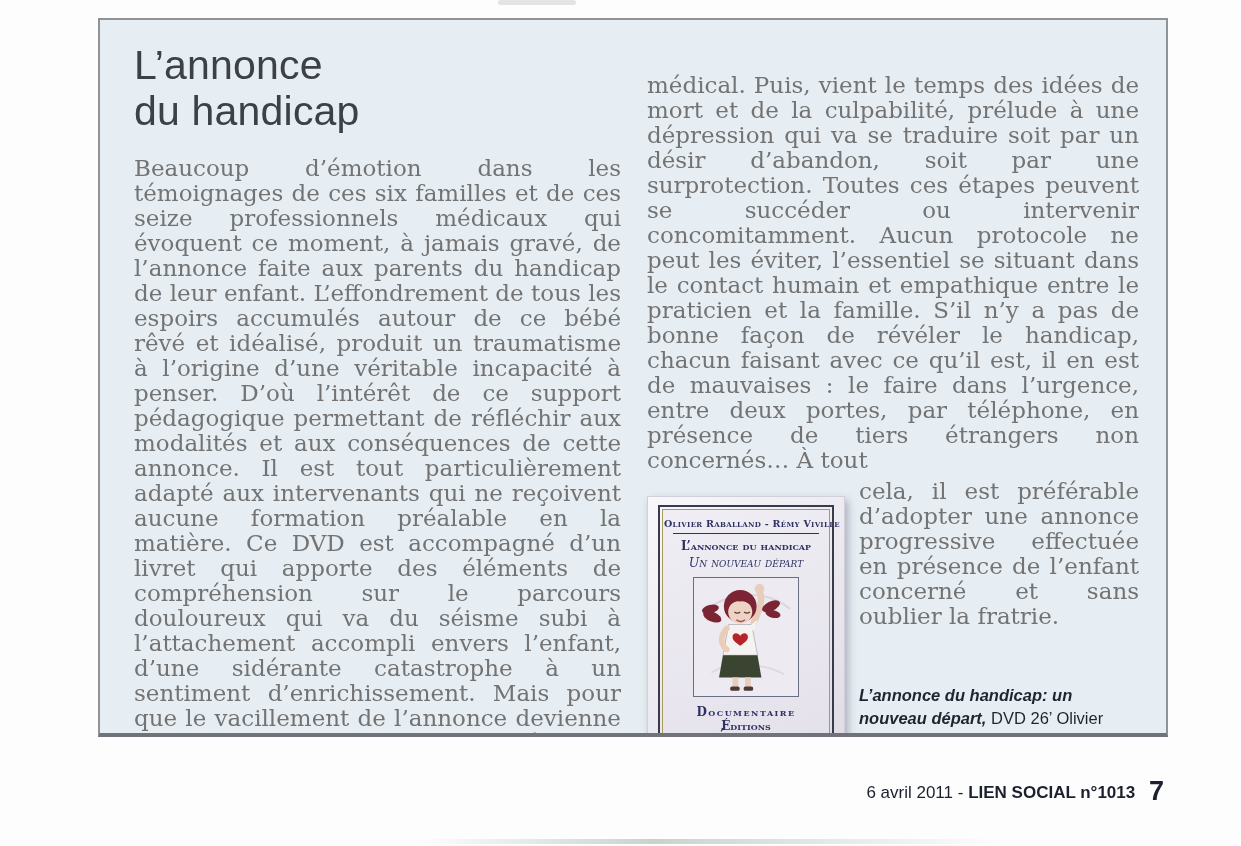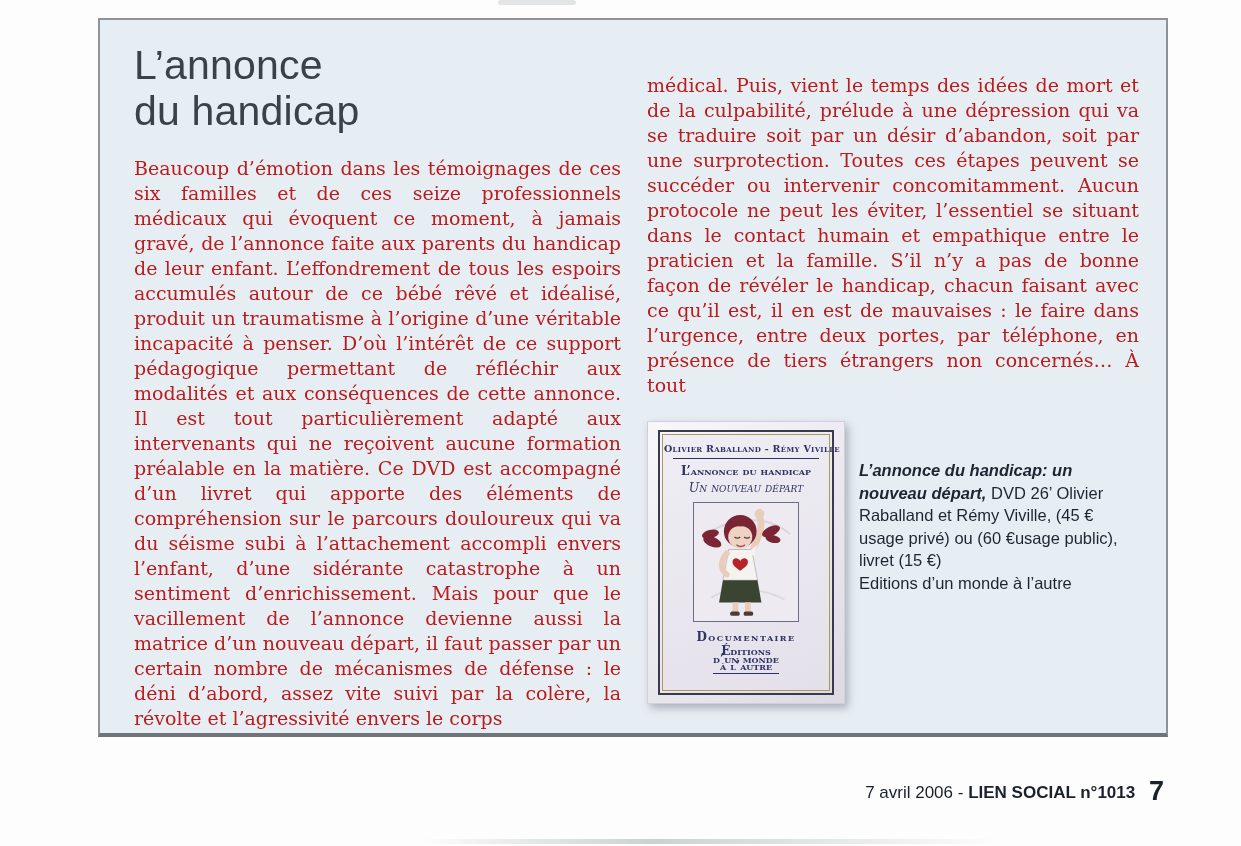--- a/index.html
+++ b/index.html
@@ -42,22 +42,22 @@
   .col-right { flex:1; padding-top:31px; }
 
   .article-title {
     font-family:"Liberation Sans", sans-serif;
     font-size:41px; line-height:46px;
     color:#3c4147; letter-spacing:0.2px;
   }
   .article-title span { display:block; }
 
   .body-text {
-    font-size:19px; line-height:25px;
-    color:#b91c1c;
+    font-size:23px; line-height:25px;
+    color:#737373;
     text-align:justify;
     hyphens:auto; -webkit-hyphens:auto;
     margin:0;
   }
   .col-left .body-text { margin-top:22px; }
 
   .wrap-row { display:flex; gap:14px; margin-top:6px; }
   .wrap-stack { width:280px; }
 
   
@@ -193,38 +193,39 @@
                 <div class="cover-publisher">
                   <div>Éditions</div>
                   <div>d’un monde</div>
                   <div>à l’autre</div>
                 </div>
               </div>
             </div>
           </div>
 
           <div class="wrap-stack">
+            <p class="body-text">cela, il est préférable d’adopter une annonce progressive effectuée en présence de l’enfant concerné et sans oublier la fratrie.</p>
 
             <div class="caption">
               <p>
                 <span class="caption-title">L’annonce du handicap: un nouveau départ,</span>
                 <span>DVD 26’ Olivier Raballand et Rémy Viville, (45 € usage privé) ou (60 €usage public), livret (15 €)</span>
               </p>
               <div>Editions d’un monde à l’autre</div>
 
             </div>
           </div>
 
         </div>
       </div>
 
     </div>
   </div>
 
   <div class="page-footer">
-    <span class="footer-date">7 avril 2006 -</span>
+    <span class="footer-date">6 avril 2011 -</span>
     <span class="footer-mag">LIEN SOCIAL n°1013</span>
     <span class="footer-page">7</span>
   </div>
 
   <div class="scan-streak-bottom"></div>
 
 </div>
 
 </body></html>

